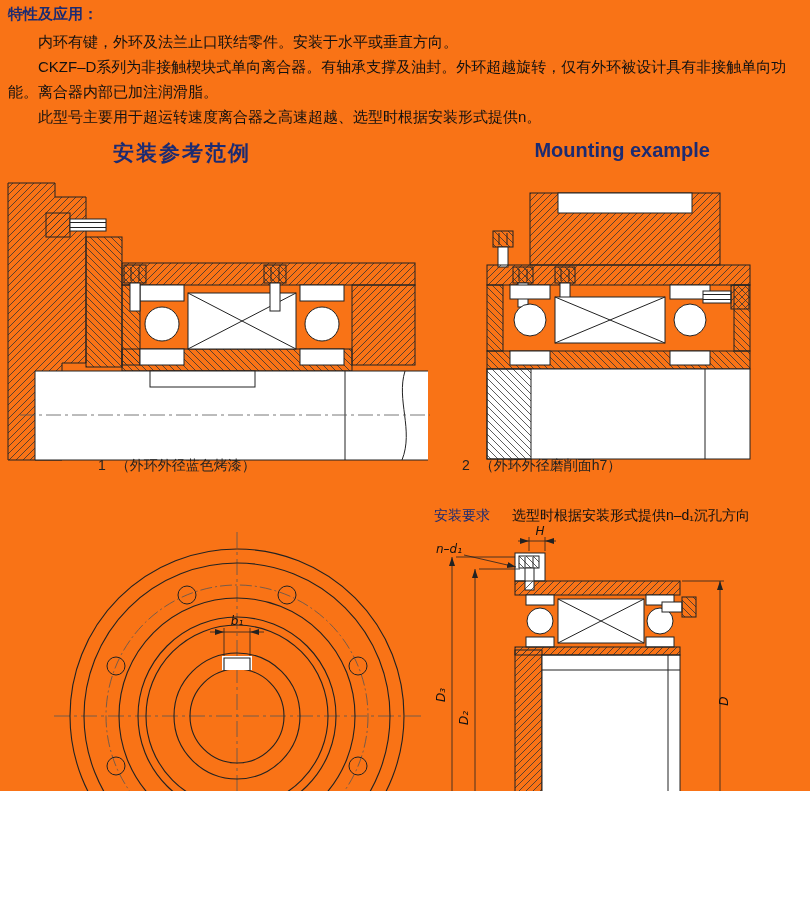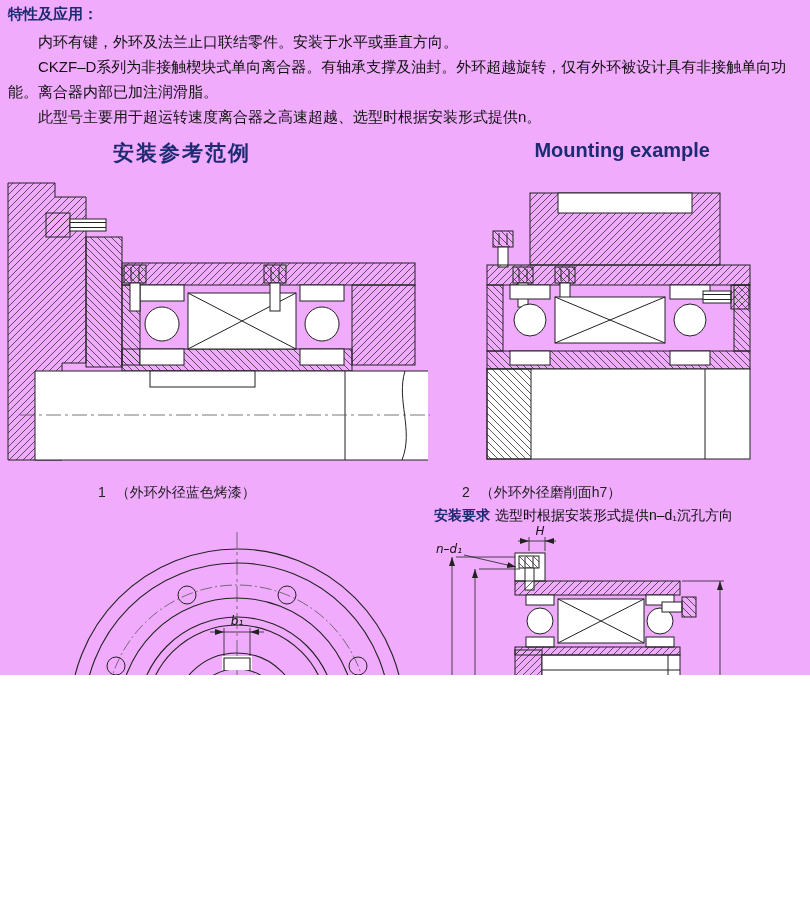--- a/index.html
+++ b/index.html
@@ -2,43 +2,43 @@
 <html><head>
 <meta charset="utf-8">
 <style>
   * { box-sizing: border-box; margin: 0; padding: 0; }
   html, body { background: #fff; }
   body {
     width: 810px; height: 903px;
     font-family: "Liberation Sans", "DejaVu Sans", sans-serif;
     color: #111;
   }
-  .page { position: relative; width: 810px; height: 675px; background: #f0abfc; overflow: hidden; }
+  .page { position: relative; width: 810px; height: 791px; background: #f97316; overflow: hidden; }
 
   .intro { position: absolute; top: 5px; left: 8px; width: 796px; }
   .intro-heading { font-size: 15px; font-weight: bold; color: #1c2b72; margin-bottom: 5px; }
   .intro p { font-size: 15px; line-height: 25px; text-indent: 2em; color: #111; }
 
   .sec-heading { position: absolute; top: 139px; font-weight: bold; color: #1c2b72; }
   .sec-zh { left: 62px; width: 240px; text-align: center; font-size: 21px; letter-spacing: 2px; }
   .sec-en { left: 430px; width: 280px; text-align: right; font-size: 20px; }
 
   .fig { position: absolute; }
   .fig1 { top: 175px; left: 0; }
   .fig2 { top: 185px; left: 455px; }
   .figFront { top: 528px; left: 50px; }
   .figCross { top: 523px; left: 430px; }
 
-  .caption { position: absolute; top: 484px; font-size: 14px; color: #222; }
+  .caption { position: absolute; top: 457px; font-size: 14px; color: #222; }
   .cap1 { left: 98px; }
   .cap2 { left: 462px; }
   .caption .num { margin-right: 10px; }
 
   .note { position: absolute; top: 507px; left: 434px; font-size: 14px; color: #111; }
-  .note-label { font-weight: bold; color: #1c2b72; margin-right: 5px; }
+  .note-label { font-weight: normal; color: #1c2b72; margin-right: 22px; }
 
   svg { display: block; }
   svg text {
     font-family: "DejaVu Sans", "Liberation Sans", sans-serif;
     font-size: 12px; fill: #111; font-style: italic;
   }
 </style>
 </head>
 <body>
 

